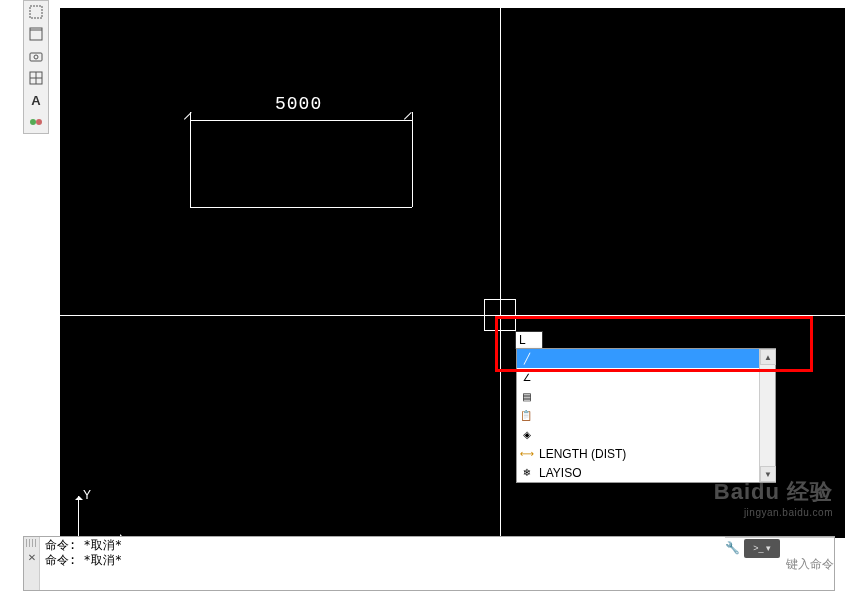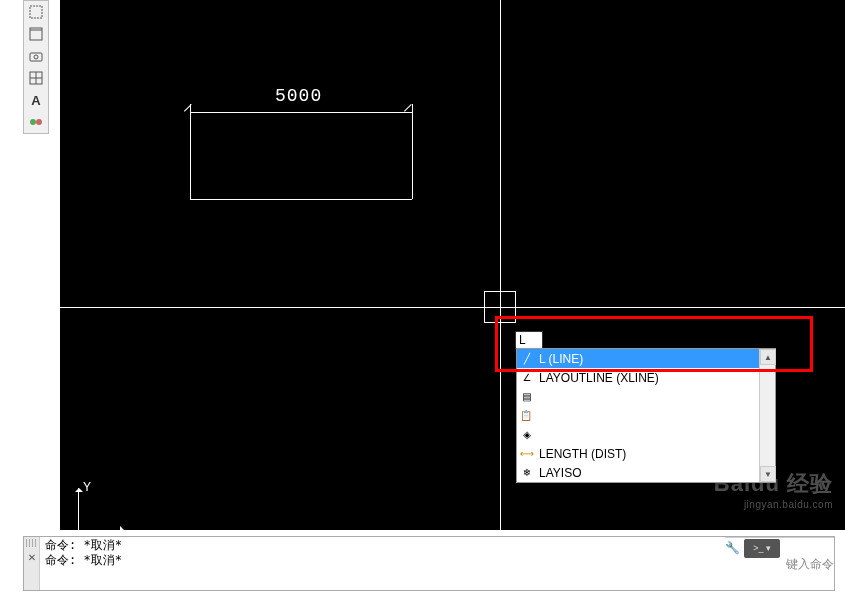--- a/index.html
+++ b/index.html
@@ -32,21 +32,21 @@
       align-items: center;
       justify-content: center;
       cursor: pointer;
       font-size: 11px;
     }
     
     
     .canvas {
       position: absolute;
       left: 60px;
-      top: 0;
+      top: 8px;
       right: 0;
       height: 530px;
       background: #000;
       overflow: hidden;
     }
     
     
     .crosshair-v {
       position: absolute;
       left: 440px;
@@ -383,25 +383,23 @@
   </div>
 </div>
 
 <div class="cmd-popup">
   <input class="cmd-input" value="L" style="">
 </div>
 
 <div class="autocomplete">
   <div class="ac-item selected">
     <span class="ac-icon">╱</span>
-    <span class="ac-label">L (LINE)</span>
   </div>
   <div class="ac-item">
     <span class="ac-icon">∠</span>
-    <span class="ac-label">LAYOUTLINE (XLINE)</span>
   </div>
   <div class="ac-item">
     <span class="ac-icon">▤</span>
   </div>
   <div class="ac-item">
     <span class="ac-icon">📋</span>
   </div>
   <div class="ac-item">
     <span class="ac-icon">◈</span>
   </div>

